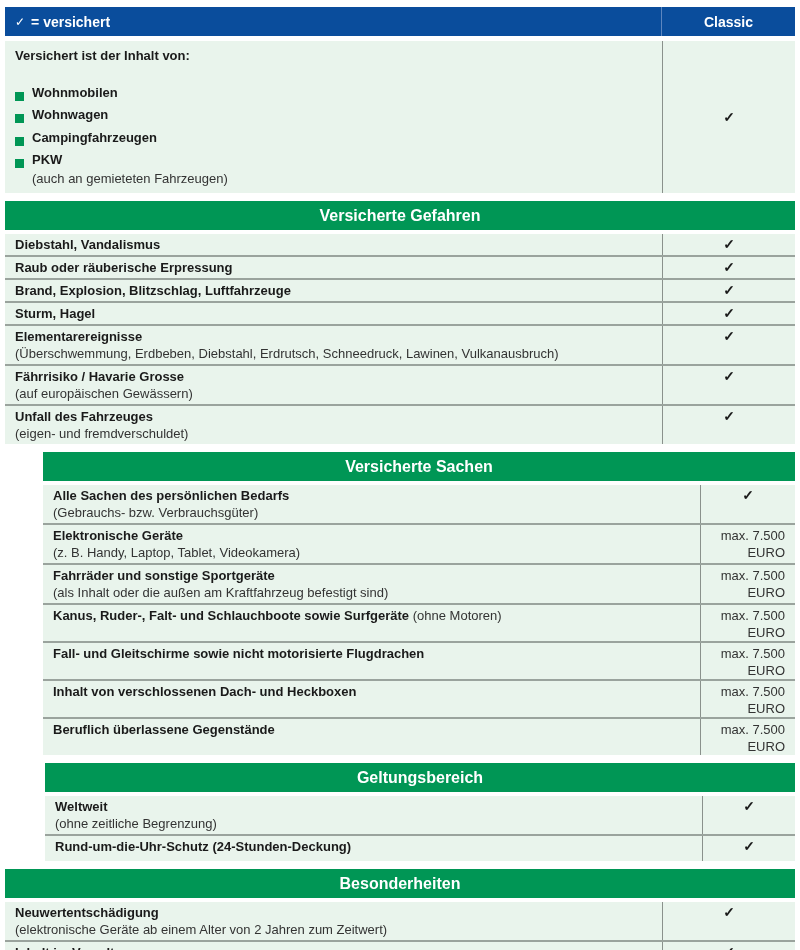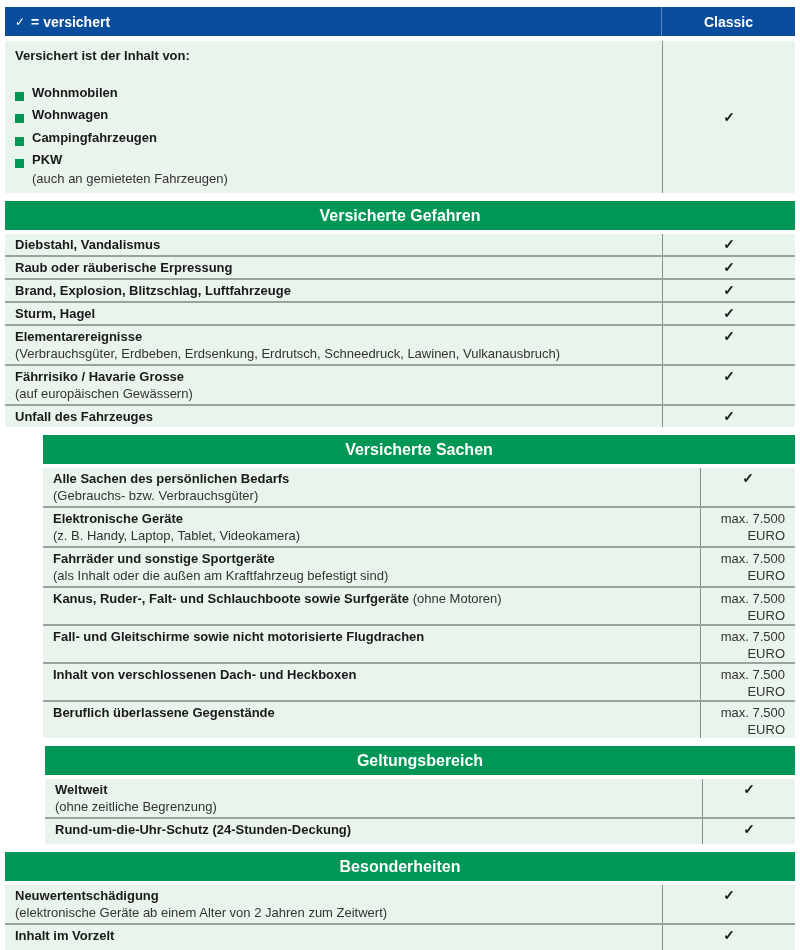--- a/index.html
+++ b/index.html
@@ -97,34 +97,35 @@
         </div>
       <div class="row">
           <div class="c1">
             <div class="b">Sturm, Hagel</div>
           </div>
           <div class="c2"><span class="tick">✓</span></div>
         </div>
       <div class="row">
           <div class="c1">
             <div class="b">Elementarereignisse</div>
-            <div class="sub">(Verbrauchsgüter, Erdbeben, Erdsenkung, Erdrutsch, Schneedruck, Lawinen, Vulkanausbruch)</div>
+            <div class="sub">(Überschwemmung, Erdbeben, Diebstahl, Erdrutsch, Schneedruck, Lawinen, Vulkanausbruch)</div>
           </div>
           <div class="c2"><span class="tick">✓</span></div>
         </div>
       <div class="row">
           <div class="c1">
             <div class="b">Fährrisiko / Havarie Grosse</div>
             <div class="sub">(auf europäischen Gewässern)</div>
           </div>
           <div class="c2"><span class="tick">✓</span></div>
         </div>
       <div class="row">
           <div class="c1" style="">
             <div class="b">Unfall des Fahrzeuges</div>
+            <div class="sub">(eigen- und fremdverschuldet)</div>
           </div>
           <div class="c2"><span class="tick">✓</span></div>
         </div>
     </div>
   </div>
 
   <div class="section" style="margin-top:8px;margin-left:38px;">
     <div class="sec-head">Versicherte Sachen</div>
     <div class="sec-body">
       <div class="row">

